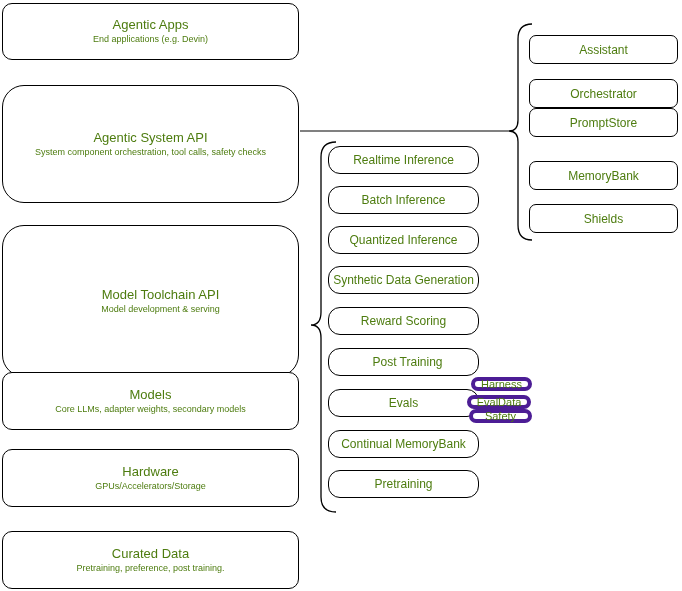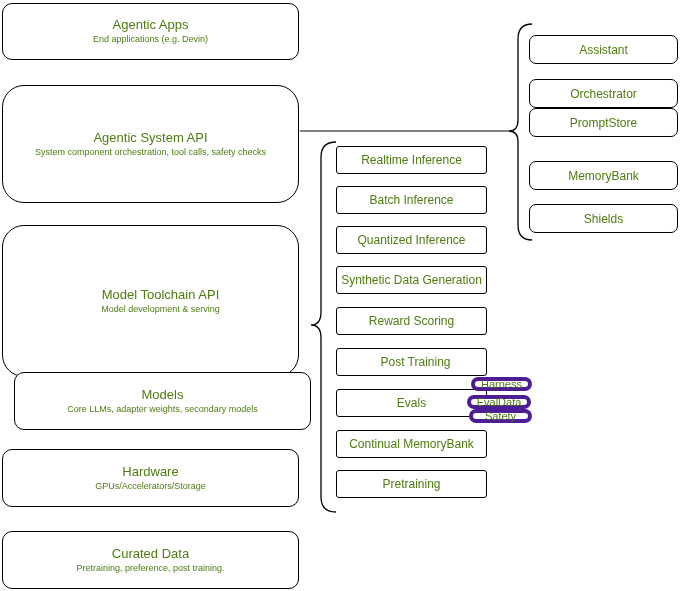--- a/index.html
+++ b/index.html
@@ -48,24 +48,24 @@
   .lbox .title {
     font-size: 13px;
     line-height: 16px;
   }
   .lbox .subtitle {
     font-size: 9px;
     line-height: 13px;
   }
   
   .mbox {
-    left: 336px;
+    left: 328px;
     width: 151px;
     height: 28px;
-    border-radius: 3px;
+    border-radius: 12px;
     font-size: 12px;
     line-height: 14px;
   }
   
   .rbox {
     left: 529px;
     width: 149px;
     height: 29px;
     border-radius: 7px;
     font-size: 12px;
@@ -108,21 +108,21 @@
   <div class="box lbox big" style="top:85px; height:118px;">
     <div class="title">Agentic System API</div>
     <div class="subtitle">System component orchestration, tool calls, safety checks</div>
   </div>
 
   <div class="box lbox big" style="top:225px; height:152px;padding-left:20px;">
     <div class="title">Model Toolchain API</div>
     <div class="subtitle">Model development &amp; serving</div>
   </div>
 
-  <div class="box lbox" style="top:372px; height:58px;margin-left:12px;">
+  <div class="box lbox" style="top:372px; height:58px;">
     <div class="title">Models</div>
     <div class="subtitle">Core LLMs, adapter weights, secondary models</div>
   </div>
 
   <div class="box lbox" style="top:449px; height:58px;">
     <div class="title">Hardware</div>
     <div class="subtitle">GPUs/Accelerators/Storage</div>
   </div>
 
   <div class="box lbox" style="top:531px; height:58px;">

